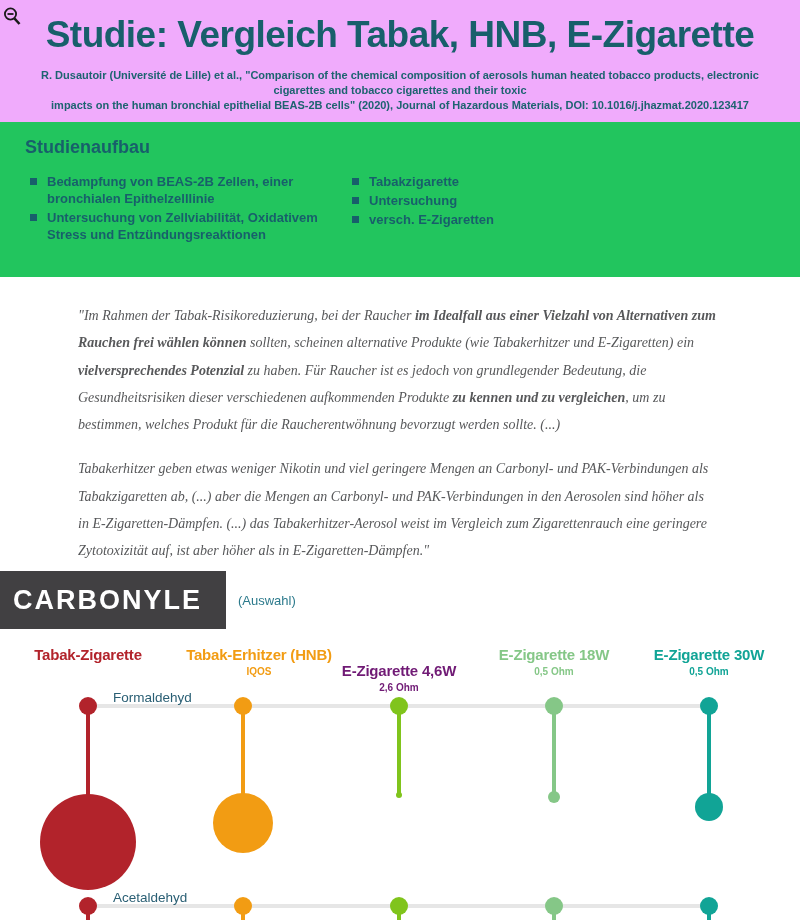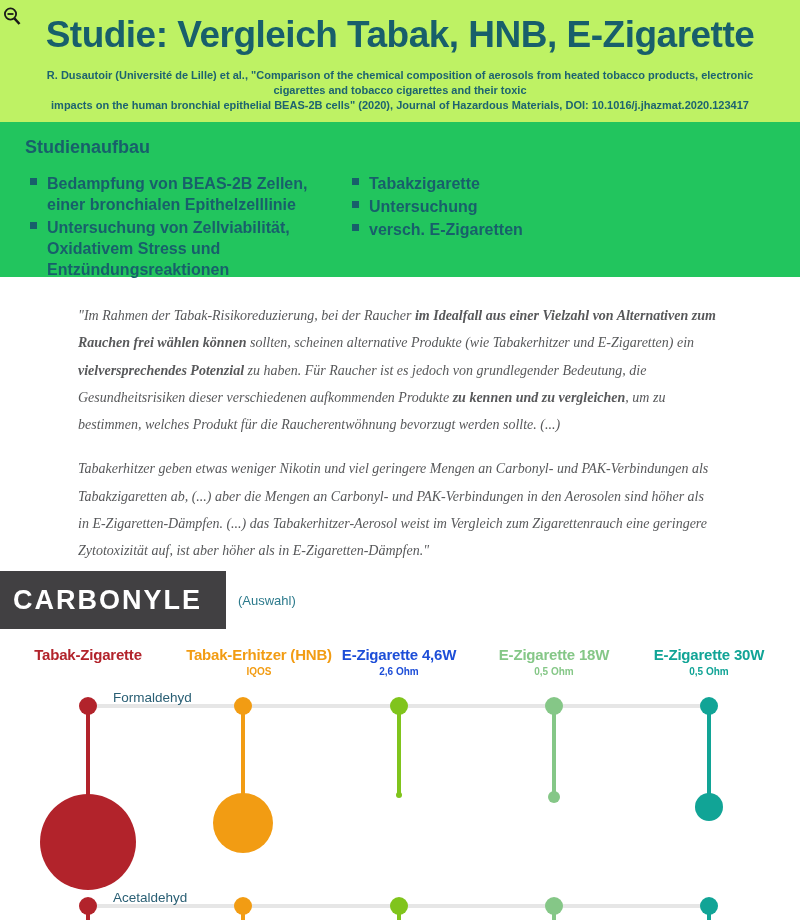--- a/index.html
+++ b/index.html
@@ -3,21 +3,21 @@
 <meta charset="utf-8">
 <style>
   * { margin:0; padding:0; box-sizing:border-box; }
   html,body { width:800px; }
   body {
     width:800px; height:920px; overflow:hidden; position:relative;
     background:#ffffff; font-family:"Liberation Sans", sans-serif;
   }
   
   .masthead {
-    background:#bef264; height:122px; text-align:center;
+    background:#f0abfc; height:122px; text-align:center;
     padding-top:15px; position:relative;
   }
   .masthead h1 {
     color:#185f6b; font-size:37px; font-weight:bold; letter-spacing:-0.5px;
     line-height:1.1;
   }
   .citation {
     margin:12px auto 0; width:720px;
     color:#1d6370; font-size:11px; font-weight:bold; line-height:15px;
   }
@@ -27,21 +27,21 @@
   .setup h2 { color:#185f6b; font-size:18px; font-weight:bold; margin-bottom:15px; }
   .setup-cols { display:flex; padding-left:5px; }
   .setup-col-0 { width:322px; }
   .setup-col-1 { width:217px; }
   .setup-col-2 { width:230px; }
   .bullet { display:flex; margin-bottom:2px; }
   .bullet .sq {
     width:7px; height:7px; background:#185f6b; margin-top:5px; flex:none;
   }
   .bullet .txt {
-    color:#185f6b; font-size:16px; font-weight:bold; line-height:1.32;
+    color:#185f6b; font-size:13px; font-weight:bold; line-height:1.32;
     padding-left:10px;
   }
   .setup-col-0 .txt { max-width:295px; }
   
   .quote { padding:25px 84px 0 78px; }
   .quote p {
     font-family:"Liberation Serif", serif; font-style:italic;
     font-size:14px; line-height:1.95; color:#57585a; margin-bottom:17px;
   }
   .quote strong { font-weight:bold; }
@@ -64,21 +64,21 @@
 <body>
 
 <header class="masthead">
   <svg class="cursor-icon" viewBox="0 0 22 24">
     <circle cx="8.5" cy="10" r="5.6" fill="none" stroke="#1a1a1a" stroke-width="1.8"></circle>
     <line x1="5.5" y1="10" x2="11.5" y2="10" stroke="#1a1a1a" stroke-width="1.8"></line>
     <line x1="12.5" y1="14.5" x2="17.5" y2="20" stroke="#1a1a1a" stroke-width="2.6"></line>
   </svg>
   <h1>Studie: Vergleich Tabak, HNB, E-Zigarette</h1>
   <div class="citation">
-    <div>R. Dusautoir (Université de Lille) et al., "Comparison of the chemical composition of aerosols from heated tobacco products, electronic cigarettes and tobacco cigarettes and their toxic</div>
+    <div>R. Dusautoir (Université de Lille) et al., "Comparison of the chemical composition of aerosols human heated tobacco products, electronic cigarettes and tobacco cigarettes and their toxic</div>
     <div>impacts on the human bronchial epithelial BEAS-2B cells" (2020), Journal of Hazardous Materials, DOI: 10.1016/j.jhazmat.2020.123417</div>
   </div>
 </header>
 
 <section class="setup">
   <h2>Studienaufbau</h2>
   <div class="setup-cols" id="setup-cols">
       <div class="setup-col-0">
         <div class="bullet">
           <span class="sq"></span>
@@ -149,21 +149,21 @@
       <text x="113" y="902" font-size="13.5" font-family="Liberation Sans, sans-serif" fill="#2a5f74">Acetaldehyd</text>
     </svg>
 <div class="col-header" style="left: 3px; color: rgb(178, 35, 43);">
       <div class="t">Tabak-Zigarette</div>
       <div class="s"></div>
     </div>
     <div class="col-header" style="left: 174px; color: rgb(242, 156, 19);">
       <div class="t">Tabak-Erhitzer (HNB)</div>
       <div class="s">IQOS</div>
     </div>
-    <div class="col-header" style="left: 314px; color: #1d4ed8;">
+    <div class="col-header" style="left: 314px; color: #701a75; margin-top: 16px;">
       <div class="t">E-Zigarette 4,6W</div>
       <div class="s">2,6 Ohm</div>
     </div>
     <div class="col-header" style="left: 469px; color: rgb(133, 199, 135);">
       <div class="t">E-Zigarette 18W</div>
       <div class="s">0,5 Ohm</div>
     </div>
     <div class="col-header" style="left: 624px; color: rgb(17, 164, 150);">
       <div class="t">E-Zigarette 30W</div>
       <div class="s">0,5 Ohm</div>

